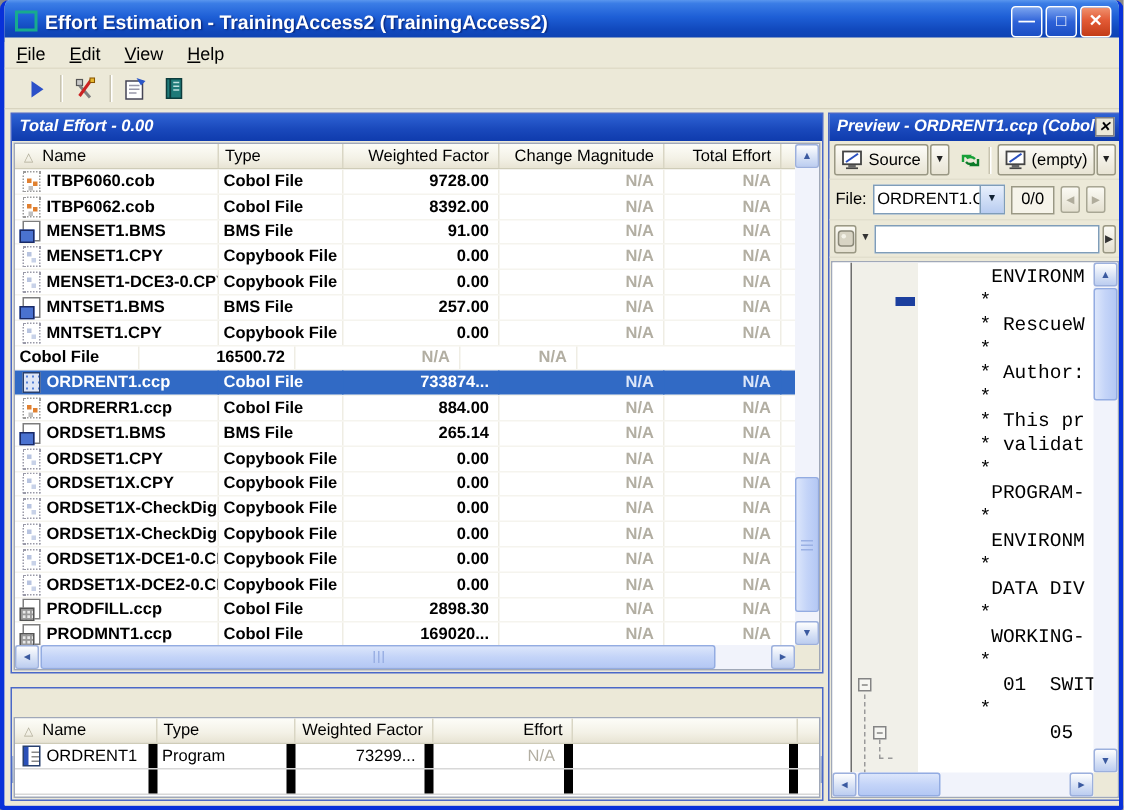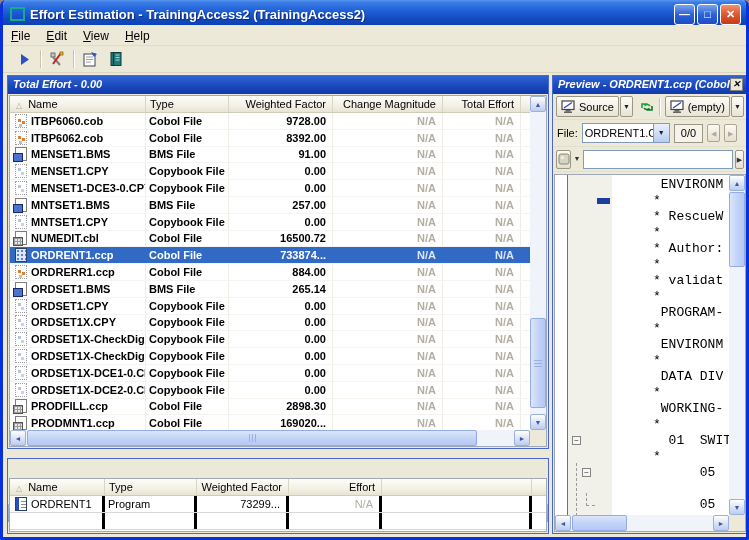--- a/index.html
+++ b/index.html
@@ -96,21 +96,21 @@
   #te-rows { position:absolute; left:0; top:17px; right:16px; bottom:16px; overflow:hidden; background:#fff;font-weight:bold; }
   #te-rows .row { height:16.8px; border-bottom:1px solid #f5f4ee; }
   .c-name { width:136px; } .c-type { width:83px; } .c-wf { width:104px; } .c-cm { width:110px; } .c-te { width:78px; }
   #te-vsb { position:absolute; right:0; top:0; bottom:16px; width:16px; }
   #te-hsb { position:absolute; left:0; bottom:0; right:16px; height:16px; }
 
   
   #panel-details { left:4px; top:385px; width:542px; height:76px; }
   #dt-grid { position:absolute; left:1px; right:1px; top:19px; bottom:1px; background:#fff; border:1px solid #a0a8b8; }
   #dt-rows .row { height:17px; border-bottom:1px solid #d8d8d8; }
-  #dt-rows .cell { border-right:3px solid #000000; }
+  #dt-rows .cell { border-right:6px solid #000000; }
   .d-name { width:95px; } .d-type { width:92px; } .d-wf { width:92px; } .d-eff { width:93px; } .d-fill { width:150px; }
 
   
   #panel-preview { left:549px; top:2px; width:196px; height:459px; }
   .pv-toolbar { height:26px; display:flex; align-items:center; padding:2px 3px; border-bottom:1px solid #e2dfcd; }
   .pv-btn { height:21px; border:1px solid #9a9884; border-radius:2px; background:linear-gradient(180deg,#fdfcf8,#e8e4d4);
     display:flex; align-items:center; font-size:11px; padding:0 4px; gap:3px; }
   .pv-drop { width:15px; height:21px; border:1px solid #9a9884; border-radius:2px; margin-left:1px;
     background:linear-gradient(180deg,#fdfcf8,#e8e4d4); font-size:7px; color:#222; text-align:center; line-height:20px; }
   .pv-row2 { height:27px; display:flex; align-items:center; padding:0 4px; gap:4px; font-size:11px; border-bottom:1px solid #e2dfcd; }
@@ -289,24 +289,20 @@
               <span class="cell c-name">
                 <span class="ficon copybook"></span>
                 <span>MNTSET1.CPY</span>
               </span>
               <span class="cell c-type">Copybook File</span>
               <span class="cell c-wf num">0.00</span>
               <span class="cell c-cm num na">N/A</span>
               <span class="cell c-te num na">N/A</span>
             </div>
             <div class="row">
-              <span class="cell c-name">
-                <span class="ficon cobol"></span>
-                <span>NUMEDIT.cbl</span>
-              </span>
               <span class="cell c-type">Cobol File</span>
               <span class="cell c-wf num">16500.72</span>
               <span class="cell c-cm num na">N/A</span>
               <span class="cell c-te num na">N/A</span>
             </div>
             <div class="row selected">
               <span class="cell c-name">
                 <span class="ficon cobol-sel"></span>
                 <span>ORDRENT1.ccp</span>
               </span>
@@ -550,20 +546,23 @@
               <div class="cline">
                 <span class="txt">     *</span>
               </div>
               <div class="cline">
                 <span class="txt">     * Author:</span>
               </div>
               <div class="cline">
                 <span class="txt">     *</span>
               </div>
               <div class="cline">
+                <span class="txt">     * This pr</span>
+              </div>
+              <div class="cline">
                 <span class="txt">     * validat</span>
               </div>
               <div class="cline">
                 <span class="txt">     *</span>
               </div>
               <div class="cline">
                 <span class="txt">      PROGRAM-</span>
               </div>
               <div class="cline">
                 <span class="txt">     *</span>

